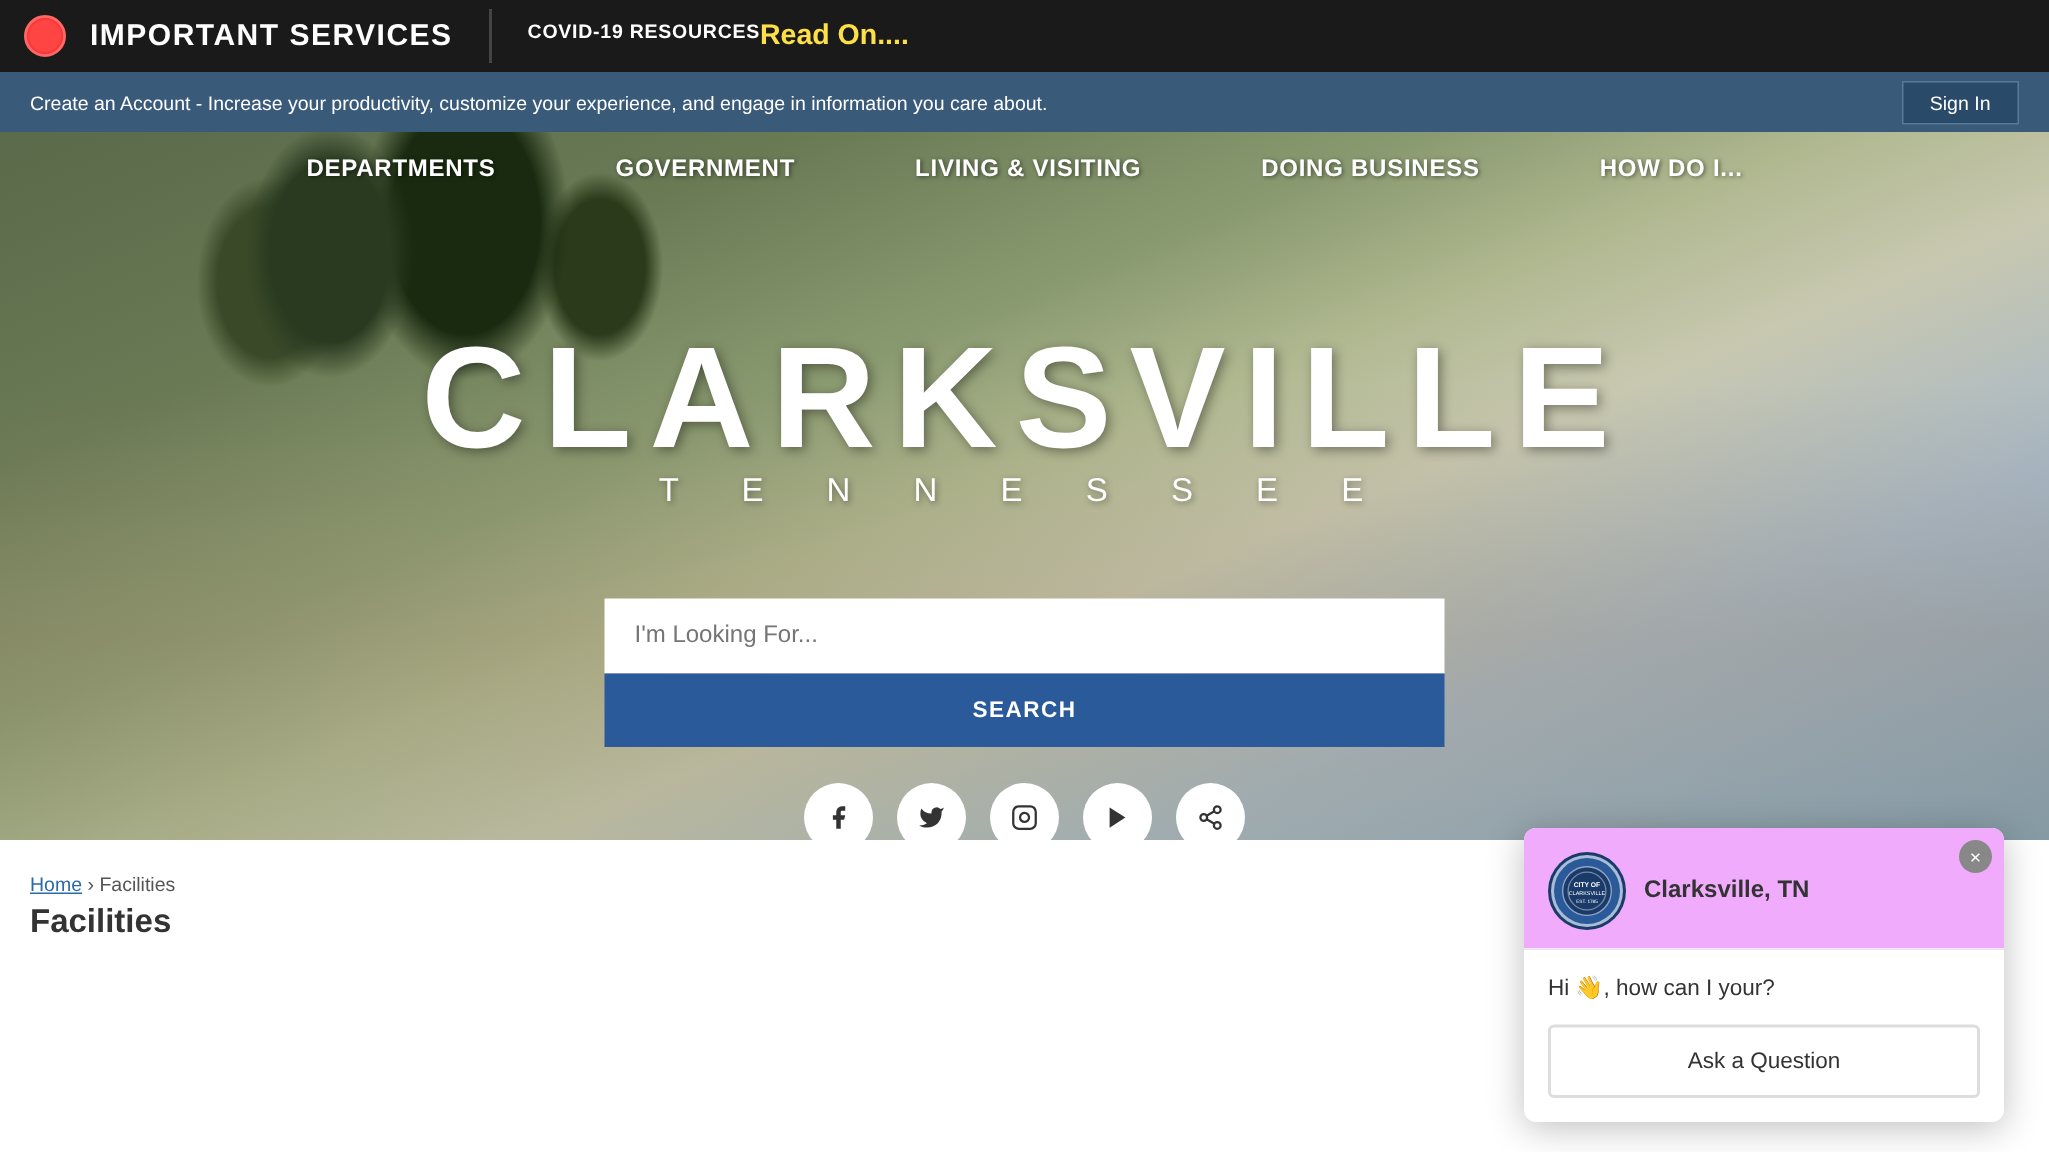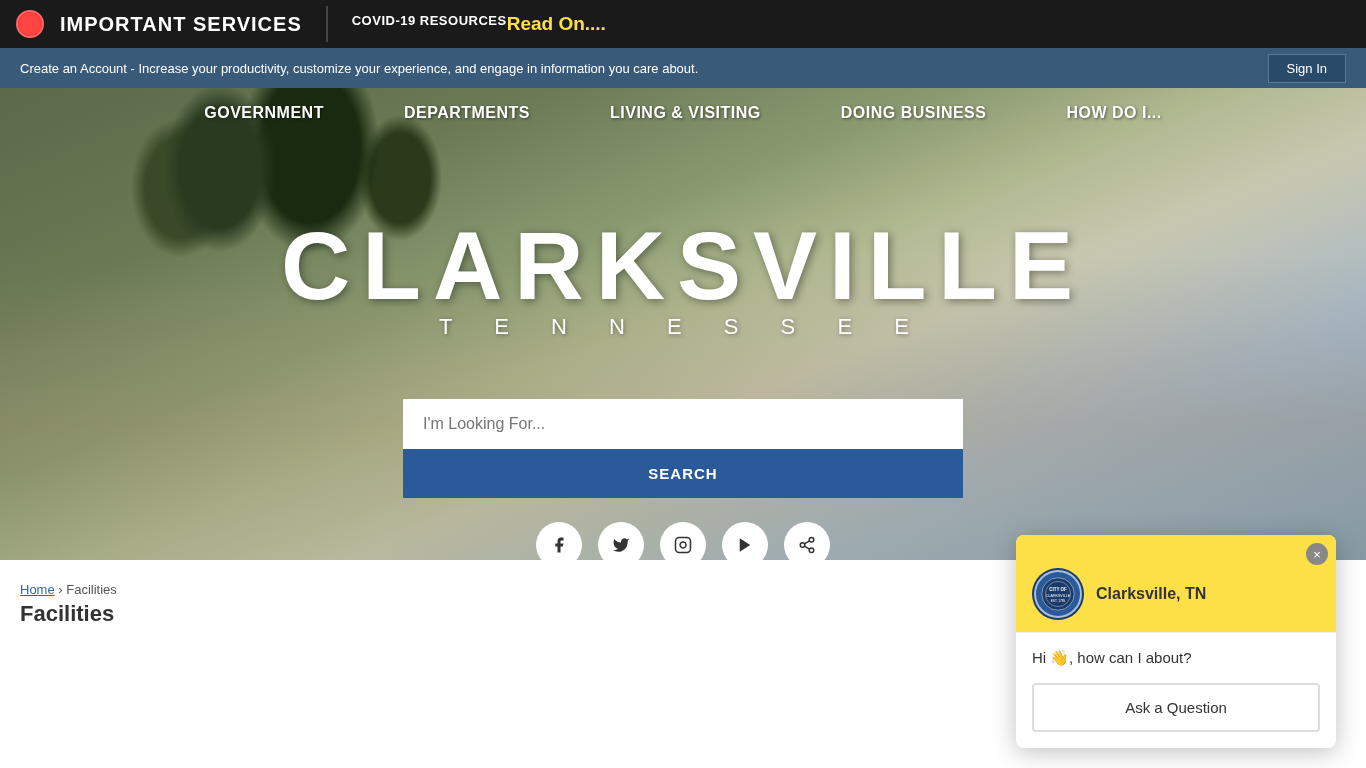--- a/index.html
+++ b/index.html
@@ -253,22 +253,22 @@
       border-radius: 50%;
       display: flex;
       align-items: center;
       justify-content: center;
       color: #fff;
       font-size: 13px;
       cursor: pointer;
       z-index: 10;
     }
     .chat-header {
-      background: #fde047;
-      padding: 33px 40px 12px 16px;
+      background: #f0abfc;
+      padding: 16px 40px 12px 16px;
       display: flex;
       align-items: center;
       gap: 12px;
       border-bottom: 1px solid #eee;
     }
     .chat-avatar {
       width: 52px; height: 52px;
       background: #1a3a6a;
       border-radius: 50%;
       display: flex;
@@ -331,22 +331,22 @@
 <div class="account-bar">
   <span class="account-text">Create an Account - Increase your productivity, customize your experience, and engage in information you care about.</span>
   <button class="sign-in-btn">Sign In</button>
 </div>
 
 <div class="hero">
   <div class="hero-bg"></div>
 
   <nav class="nav">
     <div class="nav-items">
+      <div class="nav-item">DEPARTMENTS</div>
       <div class="nav-item">GOVERNMENT</div>
-      <div class="nav-item">DEPARTMENTS</div>
       <div class="nav-item">LIVING &amp; VISITING</div>
       <div class="nav-item">DOING BUSINESS</div>
       <div class="nav-item">HOW DO I...</div>
     </div>
   </nav>
 
   <div class="hero-title-area">
     <div class="city-name">CLARKSVILLE</div>
     <div class="state-name">T E N N E S S E E</div>
   </div>
@@ -410,16 +410,16 @@
           <circle cx="20" cy="20" r="14" fill="none" stroke="rgba(255,255,255,0.4)" stroke-width="1"></circle>
           <text x="20" y="17" text-anchor="middle" fill="white" font-size="5" font-weight="bold">CITY OF</text>
           <text x="20" y="23" text-anchor="middle" fill="white" font-size="4">CLARKSVILLE</text>
           <text x="20" y="29" text-anchor="middle" fill="white" font-size="3.5">EST. 1785</text>
         </svg>
       </div>
     </div>
     <div class="chat-org-name">Clarksville, TN</div>
   </div>
   <div class="chat-body">
-    <div class="chat-greeting">Hi 👋, how can I about?</div>
+    <div class="chat-greeting">Hi 👋, how can I your?</div>
     <button class="chat-question-btn">Ask a Question</button>
   </div>
 </div>
 
 </body></html>

